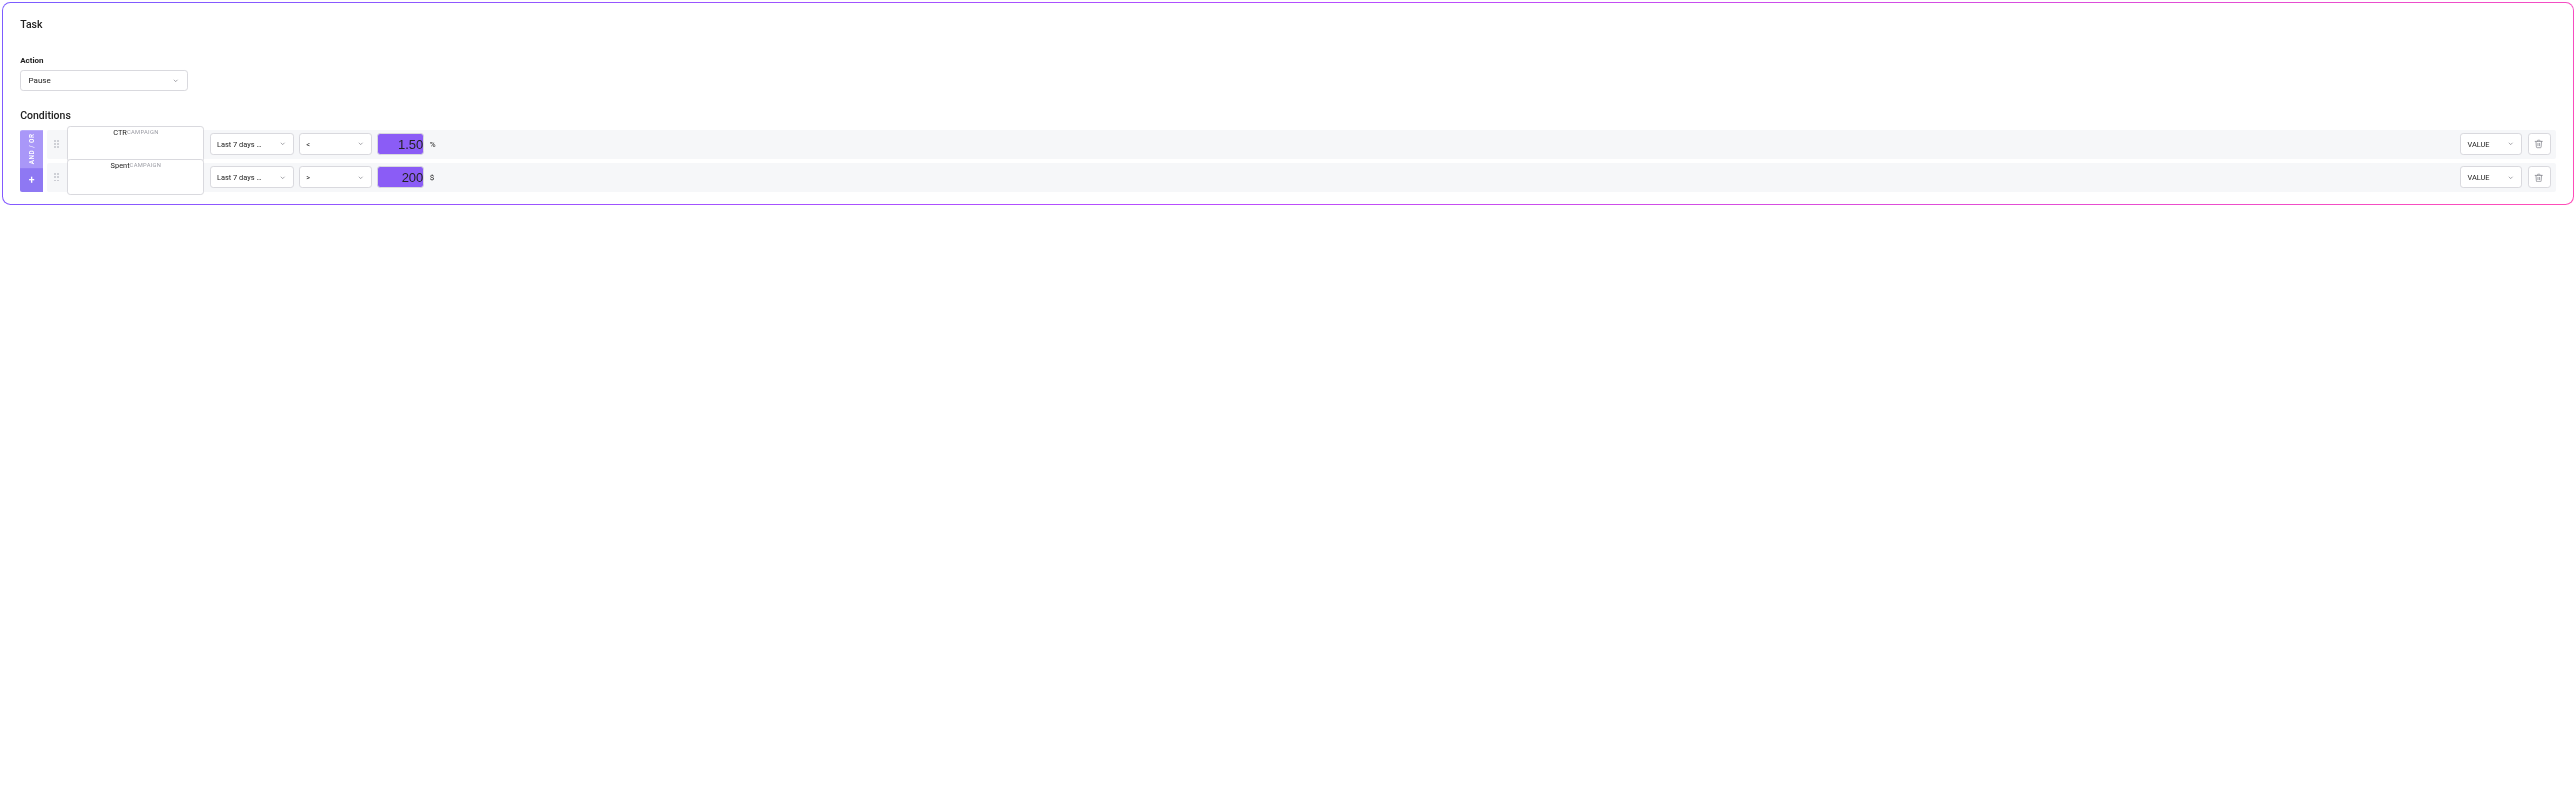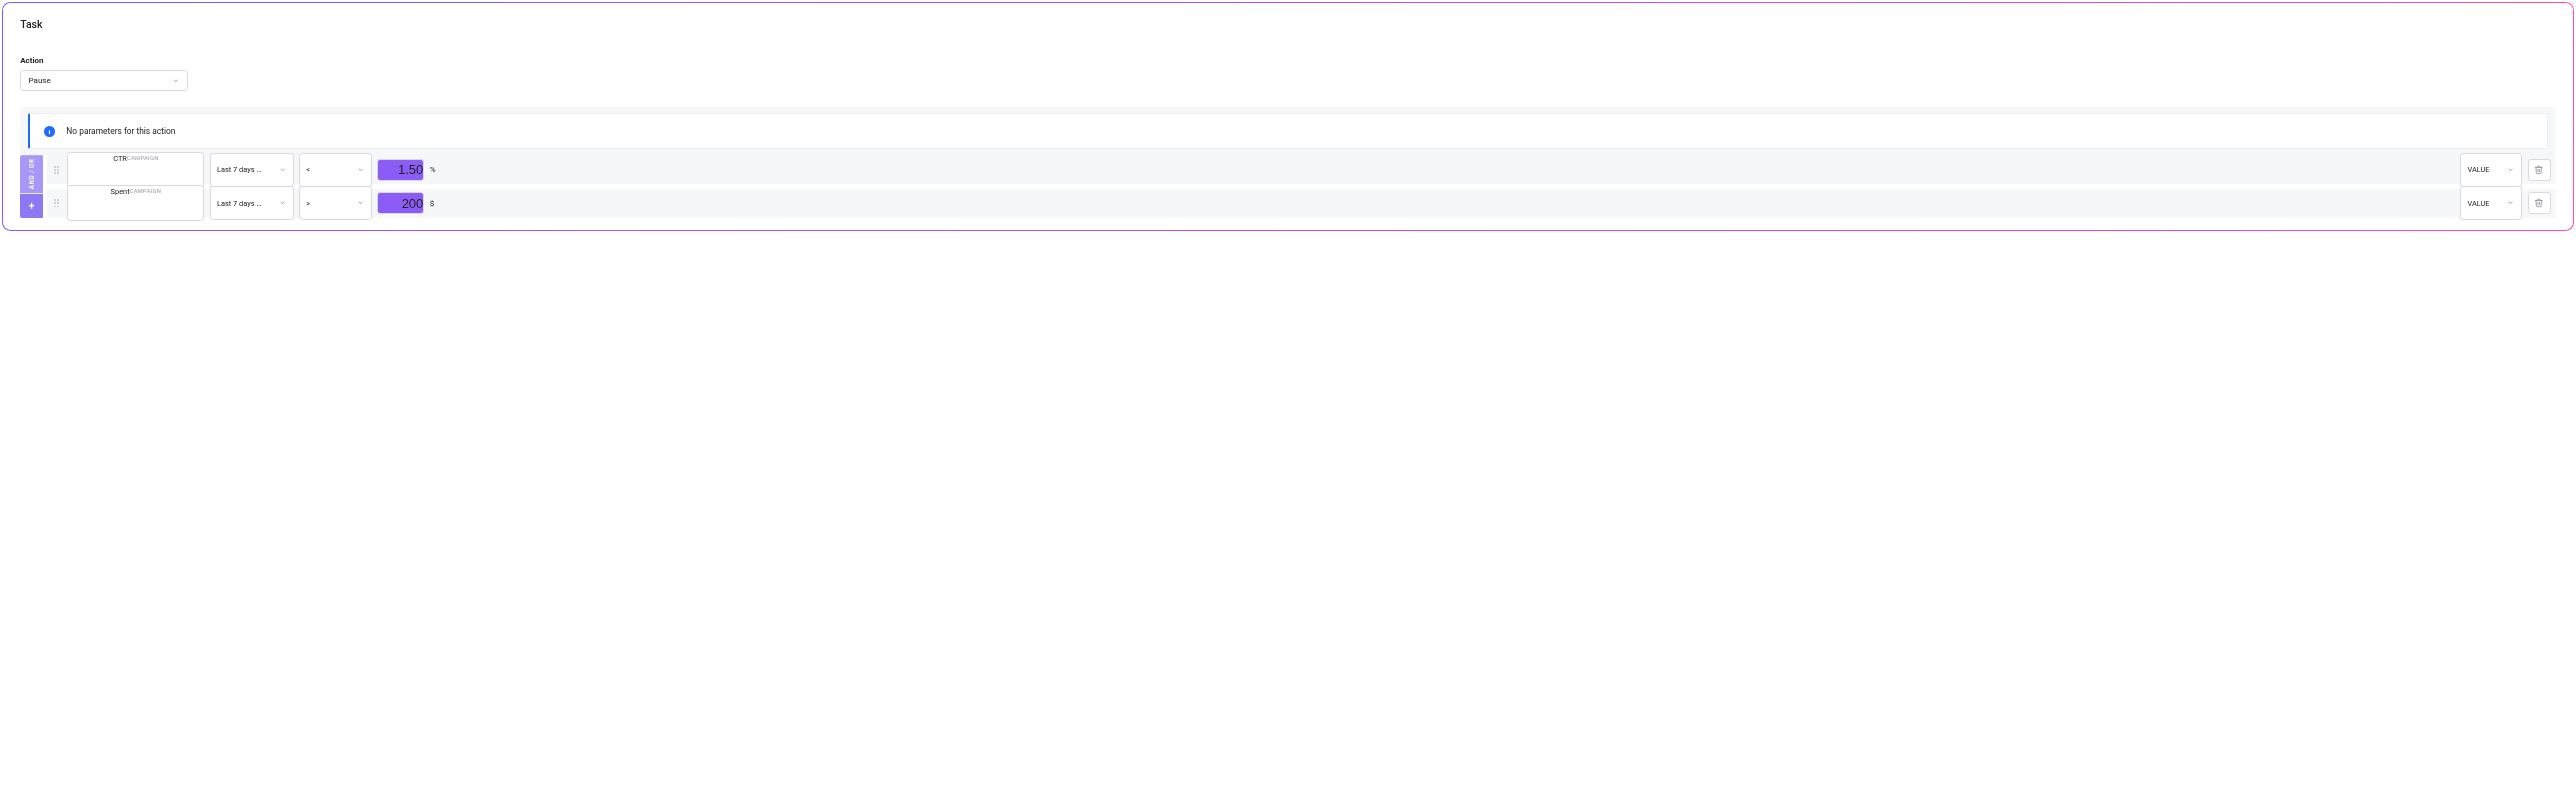--- a/index.html
+++ b/index.html
@@ -122,21 +122,21 @@
   .metric-box {
     width:137px; height:36px;
     background:#fff; border:0.5px solid #d9d9de; border-radius:3.2px;
     padding:2.1px 6.3px;
     display:flex; justify-content:center;
     cursor:pointer;
   }
   .metric-name { font-size:7.4px; color:#222; line-height:1.1; }
   .metric-scope { font-size:5.8px; color:#9a9ba3; letter-spacing:0.3px; line-height:1.1; }
   .dd {
-    height:34px; background:#fff; border:0.5px solid #d9d9de; border-radius:3.2px;
+    height:22px; background:#fff; border:0.5px solid #d9d9de; border-radius:3.2px;
     display:flex; align-items:center; justify-content:space-between;
     padding:0 6.3px; font-size:7.4px; color:#222; cursor:pointer;
   }
   .dd.range { width:84px; }
   .dd.op { width:73px; }
   .dd.type { width:62px; }
   .val-input {
     height:22px; width:47px;
     background:#8b5cf6; border:0.5px solid #d9d9de; border-radius:3.2px;
     text-align:right; font-size:13px; color:#222;
@@ -161,27 +161,22 @@
 
     <div class="select">
       <span>Pause</span>
       <span class="chev">
         <svg width="7.4" height="7.4" viewBox="0 0 24 24" fill="none" stroke="currentColor" stroke-width="2">
             <polyline points="6 9 12 15 18 9"></polyline>
           </svg>
       </span>
     </div>
 
-    <div class="info-panel">
-      <div class="info-card">
-        <span class="info-icon">i</span>
-        <span class="info-text">No parameters for this action</span>
-      </div>
-    </div>
-
+
+    <div class="conditions-title">Conditions</div>
 
     <div class="cond-wrap">
       <div class="cond-sidebar">
         <div class="cond-andor">AND / OR</div>
         <div class="cond-add">+</div>
       </div>
 
       <div class="cond-rows">
 
         <div class="cond-row">

